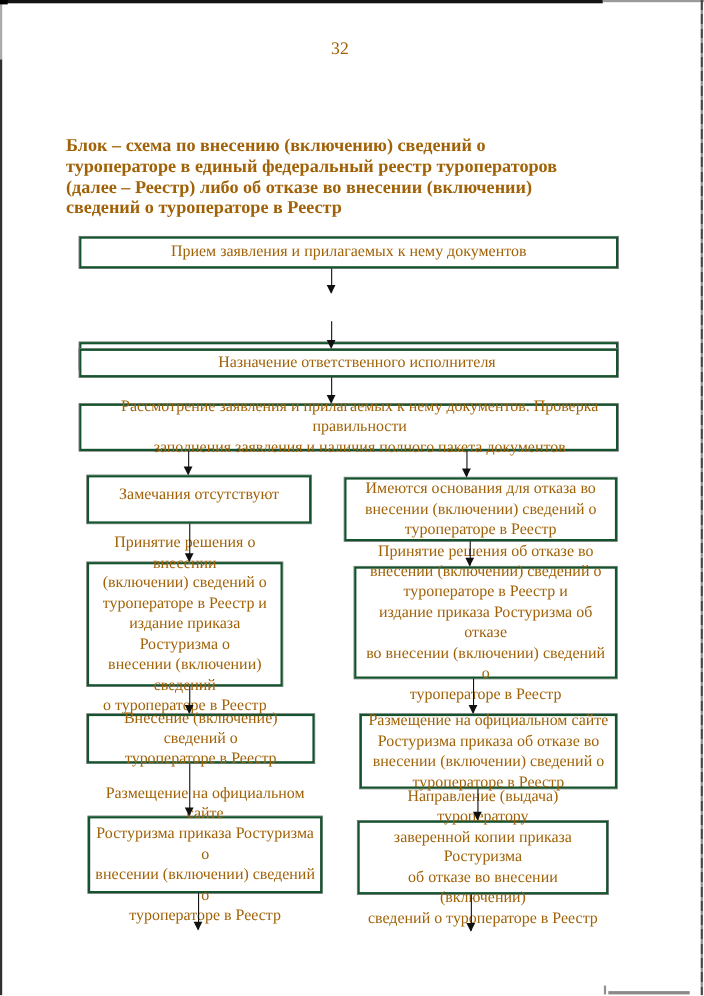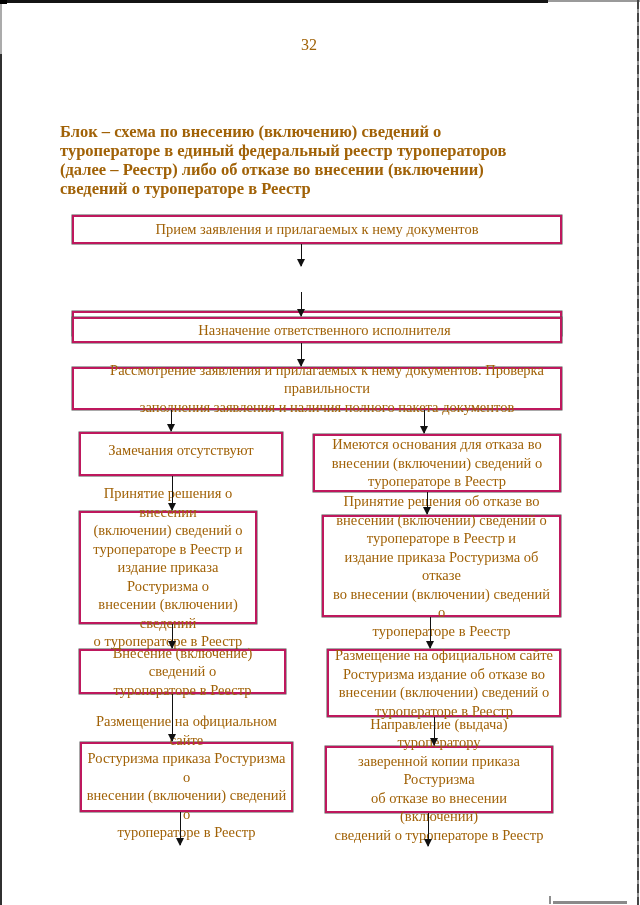--- a/index.html
+++ b/index.html
@@ -35,21 +35,21 @@
   }
   .doc-title {
     position: absolute; left: 60px; top: 122px; width: 466px;
     font-weight: bold; font-size: 16.5px; line-height: 19px;
     white-space: pre-line;
   }
 
   
   .box {
     position: absolute;
-    border: 2px solid #be185d;
+    border: 2px solid #14532d;
     background: #ffffff;
     display: flex; align-items: center; justify-content: center;
     text-align: center;
     font-size: 14.5px; line-height: 18.5px;
     white-space: pre-line;
     padding: 1px 4px;
     box-shadow: 0 0 0 0.5px #555;
   }
   .box.top-text { align-items: flex-start; padding-top: 7px; }
 
@@ -125,21 +125,21 @@
   <div class="box b-right1">Имеются основания для отказа во
 внесении (включении) сведений о
 туроператоре в Реестр</div>
   <div class="box b-right2">Принятие решения об отказе во
 внесении (включении) сведений о
 туроператоре в Реестр и
 издание приказа Ростуризма об отказе
 во внесении (включении) сведений о
 туроператоре в Реестр</div>
   <div class="box b-right3">Размещение на официальном сайте
-Ростуризма издание об отказе во
+Ростуризма приказа об отказе во
 внесении (включении) сведений о
 туроператоре в Реестр</div>
   <div class="box b-right4">Направление (выдача) туроператору
 заверенной копии приказа Ростуризма
 об отказе во внесении (включении)
 сведений о туроператоре в Реестр</div>
 
   <div class="arrow" style="left:301px; top:244px; height:22px;"></div>
   <div class="arrow" style="left:301px; top:292px; height:24px;"></div>
   <div class="arrow" style="left:301px; top:343px; height:23px;"></div>

